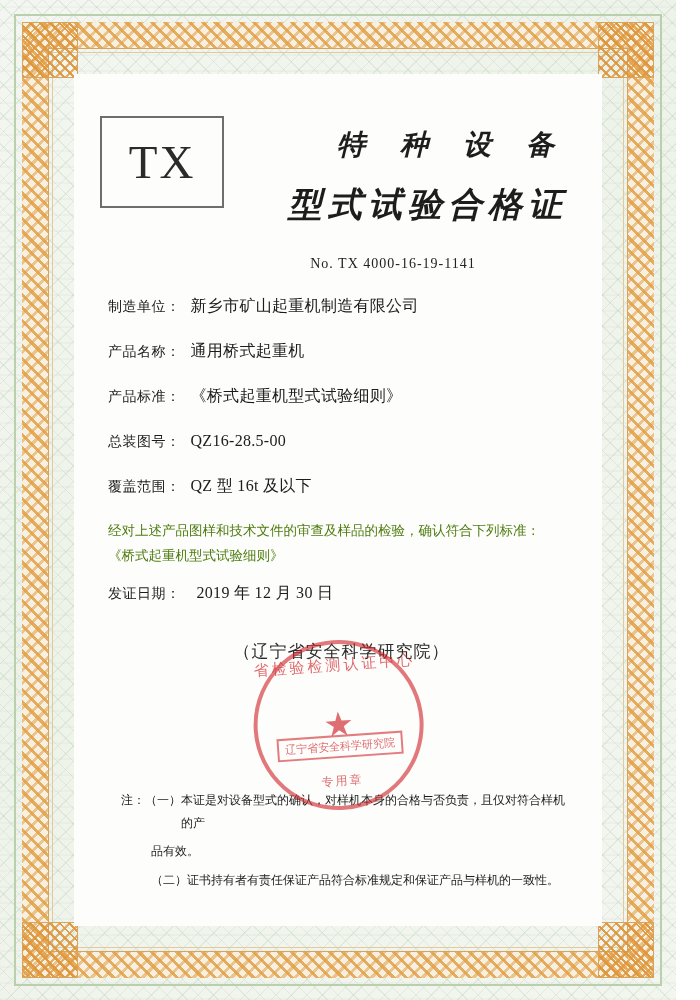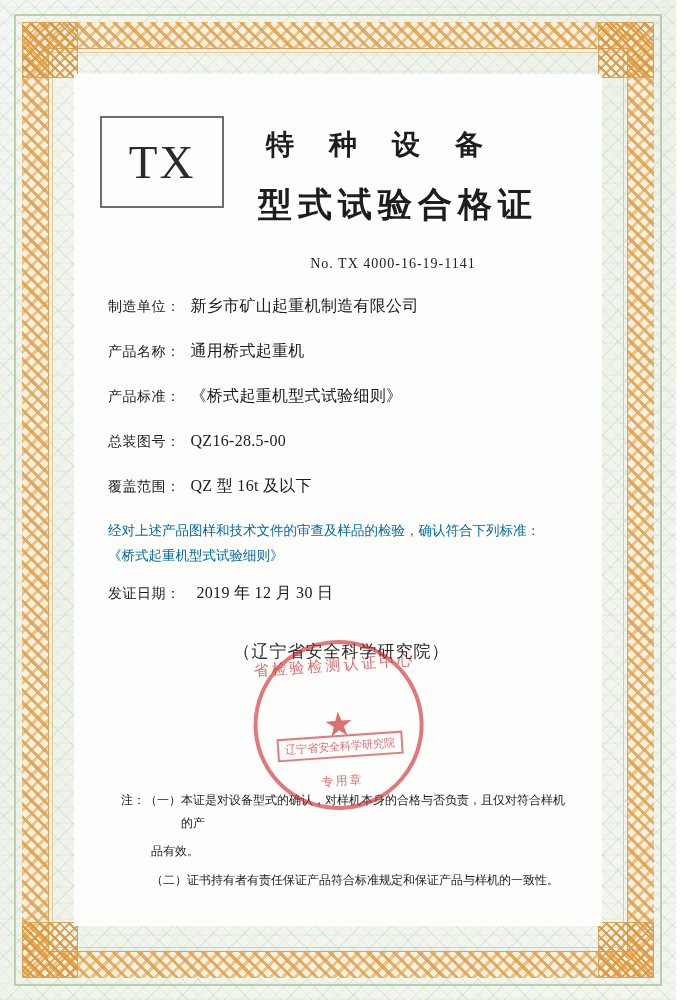--- a/index.html
+++ b/index.html
@@ -103,22 +103,23 @@
     justify-content: center;
   }
   .tx-box .tx-text {
     font-family: "Liberation Serif", serif;
     font-size: 47px;
     letter-spacing: 2px;
     color: #2b2b2b;
   }
   .titles {
     margin-left: 150px;
-    text-align: left;
+    text-align: right;
     padding-right: 6px;
+    font-style: italic;
   }
   .title-main {
     font-family: "Liberation Serif", serif;
     font-size: 28px;
     font-weight: bold;
     letter-spacing: 14px;
     color: #1d1d1d;
     padding-top: 22px;
     padding-left: 14px;
   }
@@ -162,21 +163,21 @@
   .field-value {
     margin-left: 10px;
     font-size: 16px;
     letter-spacing: 0.3px;
   }
 
   .statement {
     font-family: "Liberation Serif", serif;
     font-size: 13.5px;
     line-height: 1.85;
-    color: #0369a1;
+    color: #4d7c0f;
     margin-top: 4px;
     margin-bottom: 14px;
   }
   .statement .line2 {
     display: block;
   }
 
   .issue-row {
     display: flex;
     align-items: baseline;

